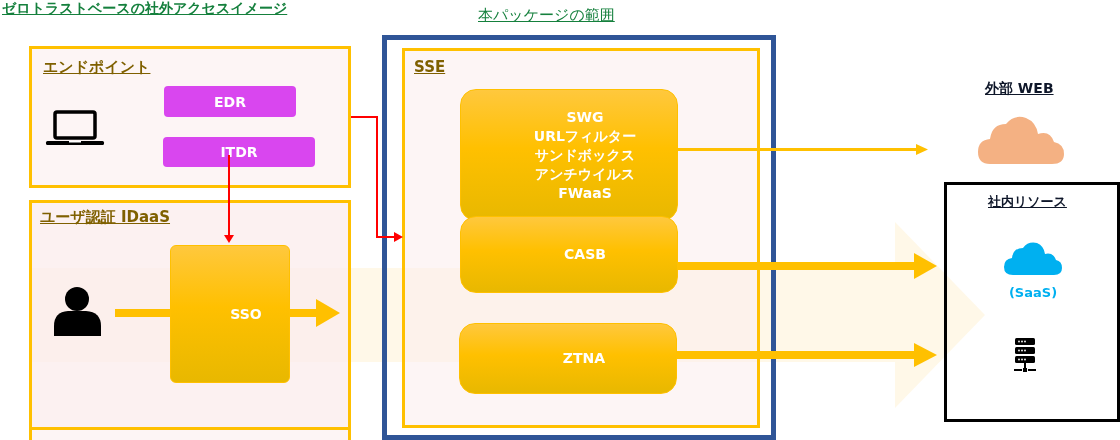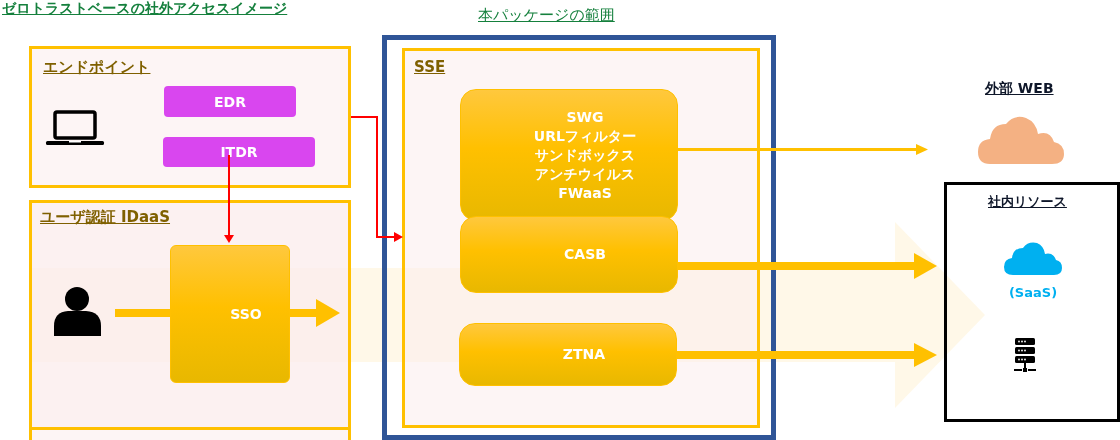--- a/index.html
+++ b/index.html
@@ -59,21 +59,21 @@
 <div class="gbox" style="left:460px; top:89px; width:218px; height:132px;">
   <span>SWG</span>
   <span>URLフィルター</span>
   <span>サンドボックス</span>
   <span>アンチウイルス</span>
   <span>FWaaS</span>
 </div>
 <div class="gbox" style="left:460px; top:216px; width:218px; height:77px;">
   <span>CASB</span>
 </div>
-<div class="gbox" style="left:459px; top:323px; width:218px; height:63px;">
+<div class="gbox" style="left:459px; top:323px; width:218px; height:71px;">
   <span>ZTNA</span>
 </div>
 
 <div class="res-title" style="left:985px; top:80px; font-size:14px;">外部 WEB</div>
 <svg class="abs" style="left:976px; top:112px;" width="90" height="54" viewBox="0 0 90 54">
   <path d="M14 52 Q2 52 2 40 Q2 28 14 27 Q16 12 30 12 Q38 2 50 6 Q60 10 62 22 Q74 18 78 30 Q88 32 88 42 Q88 52 76 52 Z" fill="#f4b183"></path>
 </svg>
 
 <div class="res-box" style="left:944px; top:182px; width:176px; height:240px;"></div>
 <div class="res-title" style="left:988px; top:193px;">社内リソース</div>

